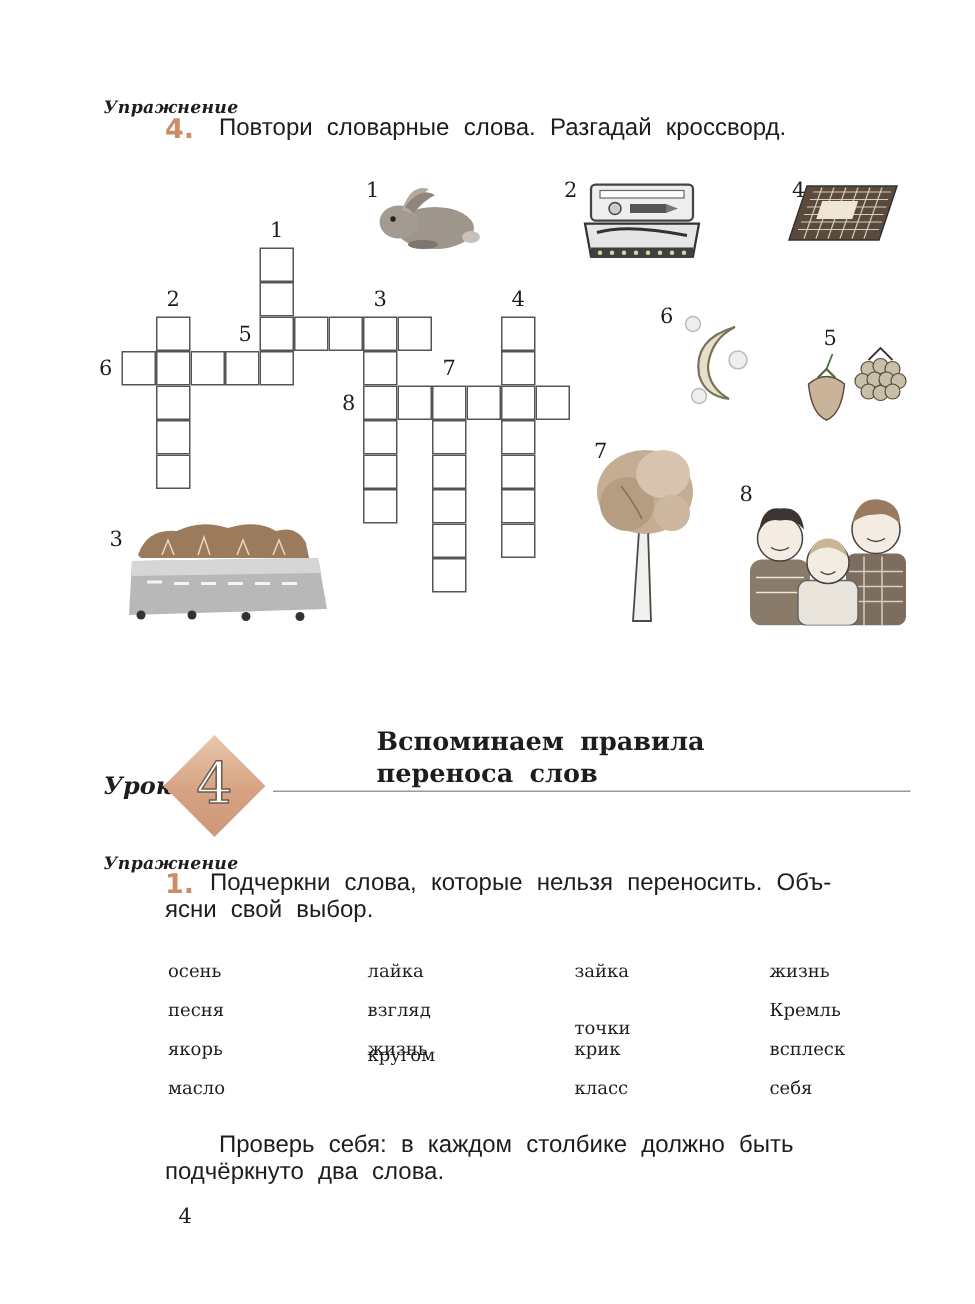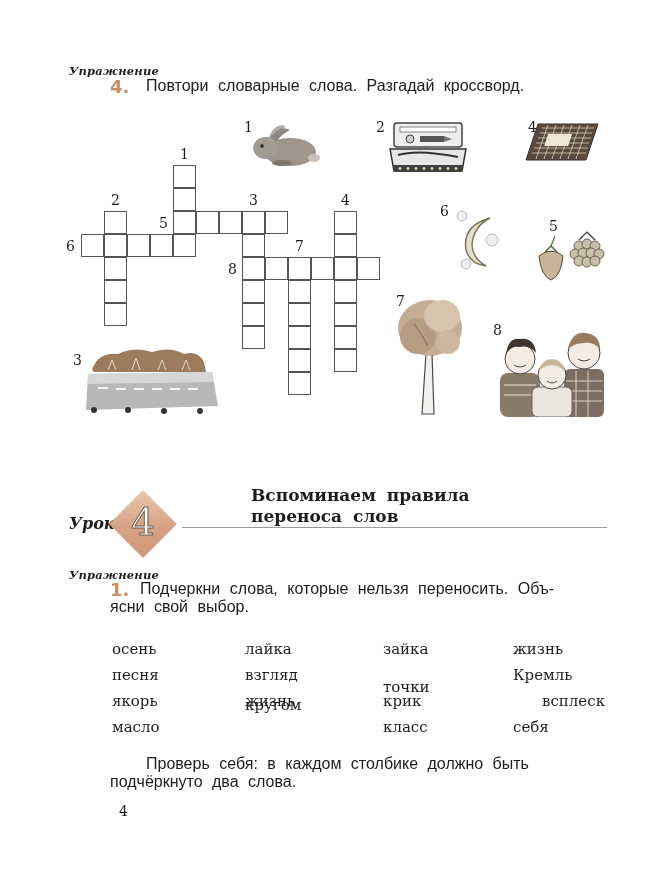--- a/index.html
+++ b/index.html
@@ -5,21 +5,21 @@
     * { margin:0; padding:0; box-sizing:border-box; }
     html, body { width:650px; height:869px; background:#fff; overflow:hidden; }
     body { position:relative; font-family:"DejaVu Sans", sans-serif; color:#1d1d1d; }
     .abs { position:absolute; }
     .ex-label { font-family:"DejaVu Serif", serif; font-style:italic; font-weight:bold; font-size:11.5px; color:#1d1d1d; letter-spacing:0.2px; }
     .ex-num { font-family:"DejaVu Sans", sans-serif; font-weight:bold; color:#c98e68; font-size:18px; }
     .task { font-family:Liberation Sans, sans-serif; font-size:16px; color:#1d1d1d; word-spacing:5px; }
     .cw-num { font-family:"DejaVu Serif", serif; font-size:14px; color:#1d1d1d; }
     .cell { position:absolute; width:23px; height:23px; border:1px solid #555; background:#fff; }
     .pic-num { font-family:"DejaVu Serif", serif; font-size:14px; color:#1d1d1d; }
-    .word { font-family:"DejaVu Serif", serif; font-size:15px; color:#1d1d1d; }
+    .word { font-family:"DejaVu Serif", serif; font-size:12px; color:#1d1d1d; }
     .lesson-title { font-family:"DejaVu Serif", serif; font-weight:bold; font-size:17px; line-height:22px; color:#1d1d1d; word-spacing:5px;margin-left:46px; }
     .lesson-label { font-family:"DejaVu Serif", serif; font-style:italic; font-weight:bold; font-size:16px; color:#1d1d1d; }
     .diamond { width:48px; height:48px; transform:rotate(45deg); background:linear-gradient(135deg,#e9c7ab 0%,#d6a283 55%,#cf9878 100%); }
     .diamond-num { font-family:"DejaVu Serif", serif; font-size:38px; color:#fff; -webkit-text-stroke:1px #6d5a4d; text-align:center; width:40px; }
     .rule { height:1px; background:#9a9a9a; }
     .page-num { font-family:"DejaVu Serif", serif; font-size:14px; color:#1d1d1d; }
   </style>
 </head>
 <body>
 
@@ -238,21 +238,21 @@
     <div class="abs word" style="left: 245px; top: 640px;">лайка</div>
     <div class="abs word" style="left: 245px; top: 666px;">взгляд</div>
     <div class="abs word" style="left: 245px; top: 692px;">жизнь</div>
     <div class="abs word" style="left: 245px; top: 696px;">кругом</div>
     <div class="abs word" style="left: 383px; top: 640px;">зайка</div>
     <div class="abs word" style="left: 383px; top: 666px; margin-top: 12px;">точки</div>
     <div class="abs word" style="left: 383px; top: 692px;">крик</div>
     <div class="abs word" style="left: 383px; top: 718px;">класс</div>
     <div class="abs word" style="left: 513px; top: 640px;">жизнь</div>
     <div class="abs word" style="left: 513px; top: 666px;">Кремль</div>
-    <div class="abs word" style="left: 542px; top: 692px;">всплеск</div>
+    <div class="abs word" style="left: 513px; top: 692px;">всплеск</div>
     <div class="abs word" style="left: 513px; top: 718px;">себя</div>
   </div>
 
 <div class="abs task" style="left:146px;top:755px;">Проверь себя: в каждом столбике должно быть</div>
 <div class="abs task" style="left:110px;top:773px;">подчёркнуто два слова.</div>
 
 <div class="abs page-num" style="left:119px;top:803px;">4</div>
 
 <div class="abs cw-num" style="left: 180px; top: 146px;">1</div>
 <div class="abs cw-num" style="left: 111px; top: 192px;">2</div>

